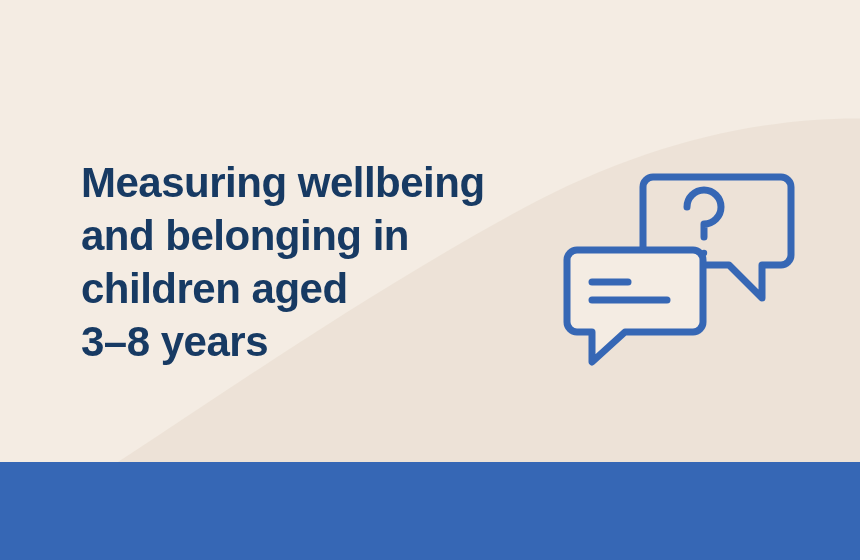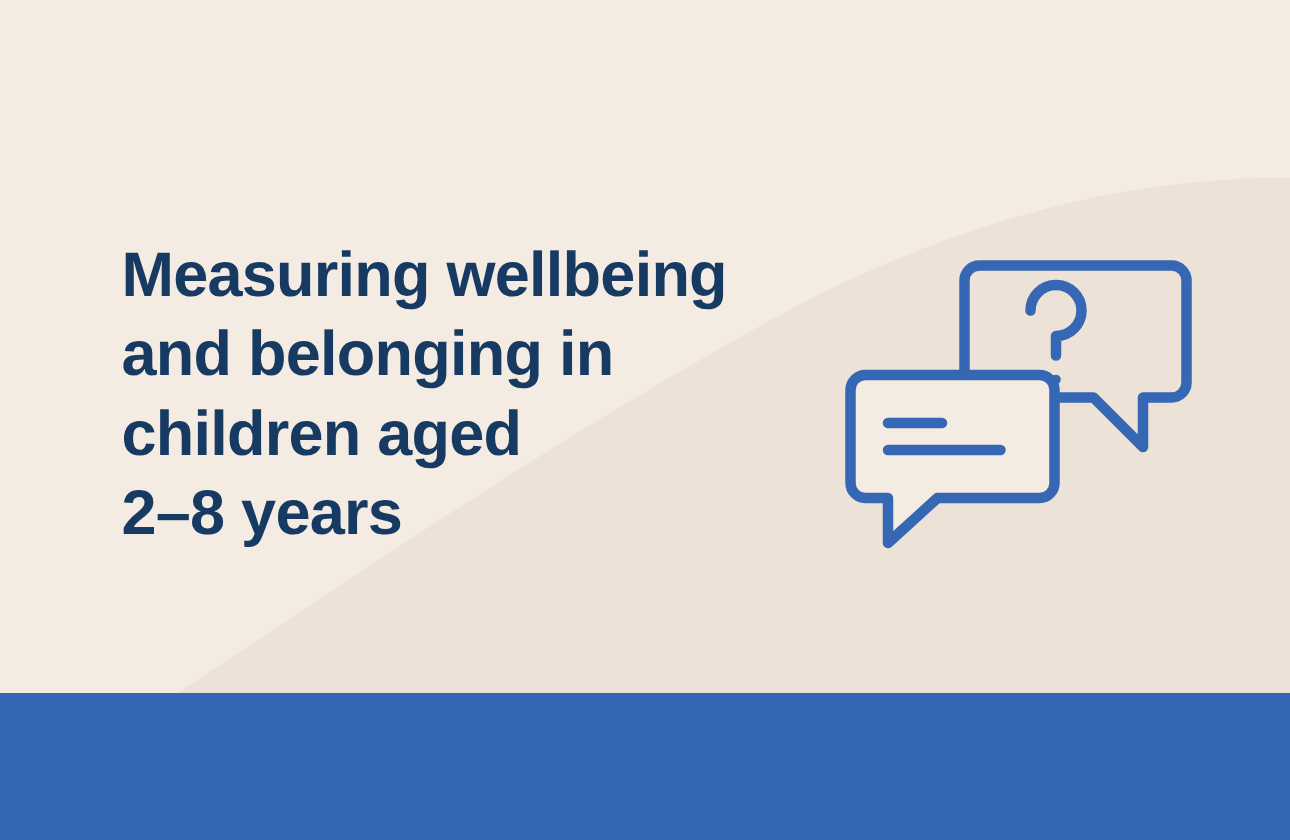--- a/index.html
+++ b/index.html
@@ -90,21 +90,21 @@
 
       <path d="M -40 560 C 120 470 300 330 520 210 C 660 134 790 112 900 120 L 900 560 Z" fill="#ece2d6" opacity="0.95"></path>
     </svg>
   </div>
 
   <div class="content">
 
     <h1 class="headline">Measuring wellbeing
 and belonging in
 children aged
-2–8 years</h1>
+3–8 years</h1>
 
     <div class="icon-wrap">
       <svg viewBox="0 0 250 205" aria-hidden="true">
         <g fill="none" stroke="#3667b5" stroke-width="7" stroke-linecap="round" stroke-linejoin="round">
 
           <g>
             <path d="M 97 12
                      L 225 12
                      A 10 10 0 0 1 235 22
                      L 235 90

